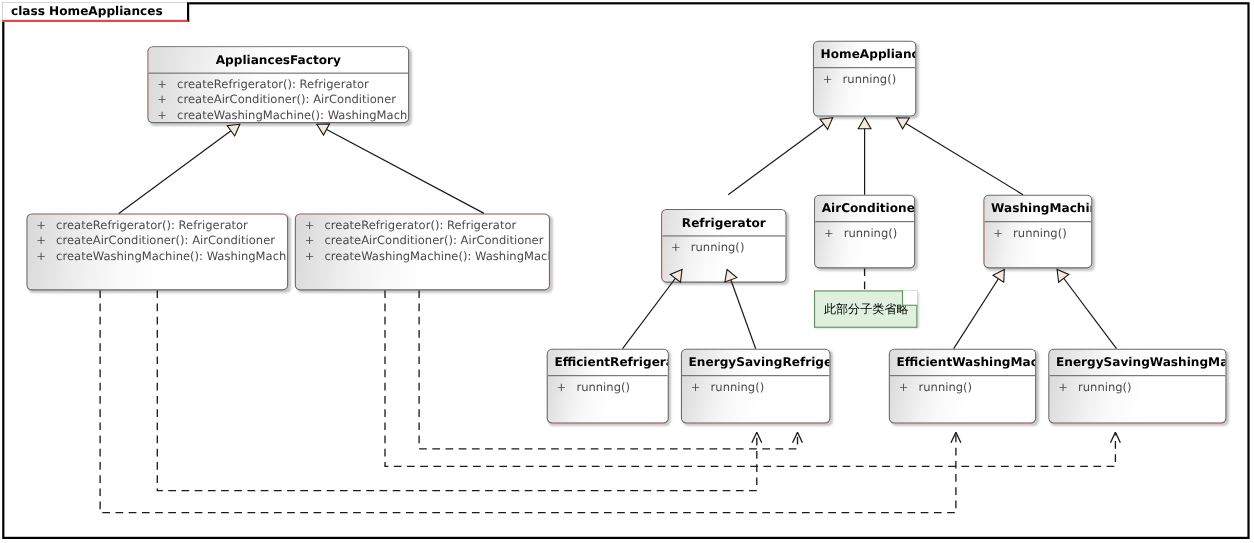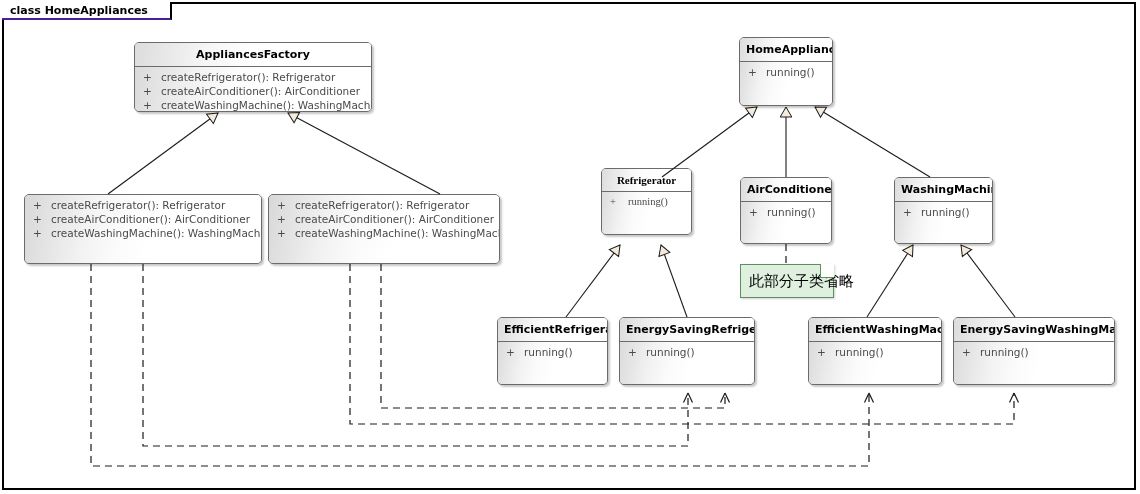--- a/index.html
+++ b/index.html
@@ -28,21 +28,21 @@
     box-sizing: border-box;
   }
   .frame-tab {
     position: absolute;
     left: 2px;
     top: 2px;
     height: 18px;
     padding: 0 22px 0 8px;
     background: #ffffff;
     border-right: 2px solid #000;
-    border-bottom: 2px solid #4c1d95;
+    border-bottom: 2px solid #ef4444;
     font-size: 11px;
     font-weight: bold;
     color: #000;
     line-height: 18px;
     white-space: nowrap;
     box-sizing: border-box;
   }
   
   .uml-class {
     position: absolute;
@@ -88,21 +88,21 @@
     display: inline-block;
     width: 18px;
     color: #4a4a4a;
   }
   
   .uml-note {
     position: absolute;
     box-sizing: border-box;
     background: #dff0df;
     border: 1px solid #5f8f5f;
-    font-size: 15px;
+    font-size: 11px;
     color: #000;
     box-shadow: 1px 1px 2px rgba(0,0,0,0.18);
   }
   .note-text {
     position: absolute;
     left: 8px;
     top: 50%;
     transform: translateY(-50%);
     white-space: nowrap;
   }
@@ -163,21 +163,21 @@
         </div>
       </div>
       <div class="uml-class" style="left: 268px; top: 194px; width: 232px; height: 70px;">
         <div class="grad"></div>
         <div class="uml-ops">
           <div class="op"><span class="vis">+</span><span>createRefrigerator(): Refrigerator</span></div>
           <div class="op"><span class="vis">+</span><span>createAirConditioner(): AirConditioner</span></div>
           <div class="op"><span class="vis">+</span><span>createWashingMachine(): WashingMachine</span></div>
         </div>
       </div>
-      <div class="uml-class" style="left: 601px; top: 168px; width: 91px; height: 67px; font-family: Liberation Serif, serif;">
+      <div class="uml-class" style="left: 601px; top: 190px; width: 114px; height: 67px;">
         <div class="grad"></div>
         <div class="uml-name">Refrigerator</div>
         <div class="uml-ops">
           <div class="op"><span class="vis">+</span><span>running()</span></div>
         </div>
       </div>
       <div class="uml-class" style="left: 740px; top: 177px; width: 92px; height: 67px;">
         <div class="grad"></div>
         <div class="uml-name">AirConditioner</div>
         <div class="uml-ops">

